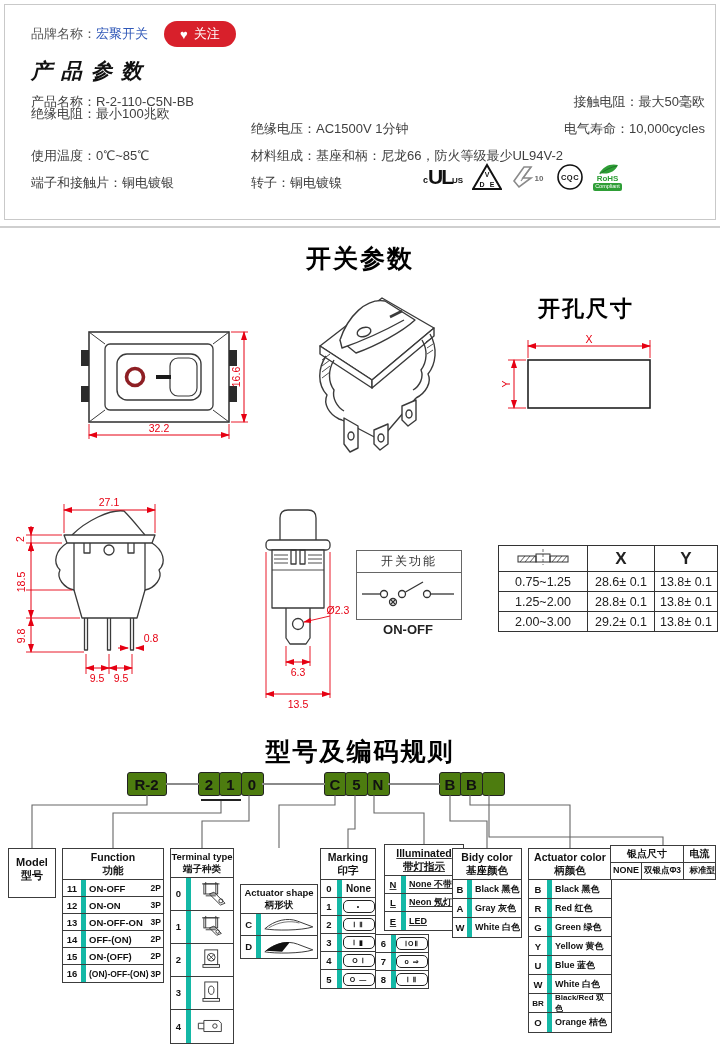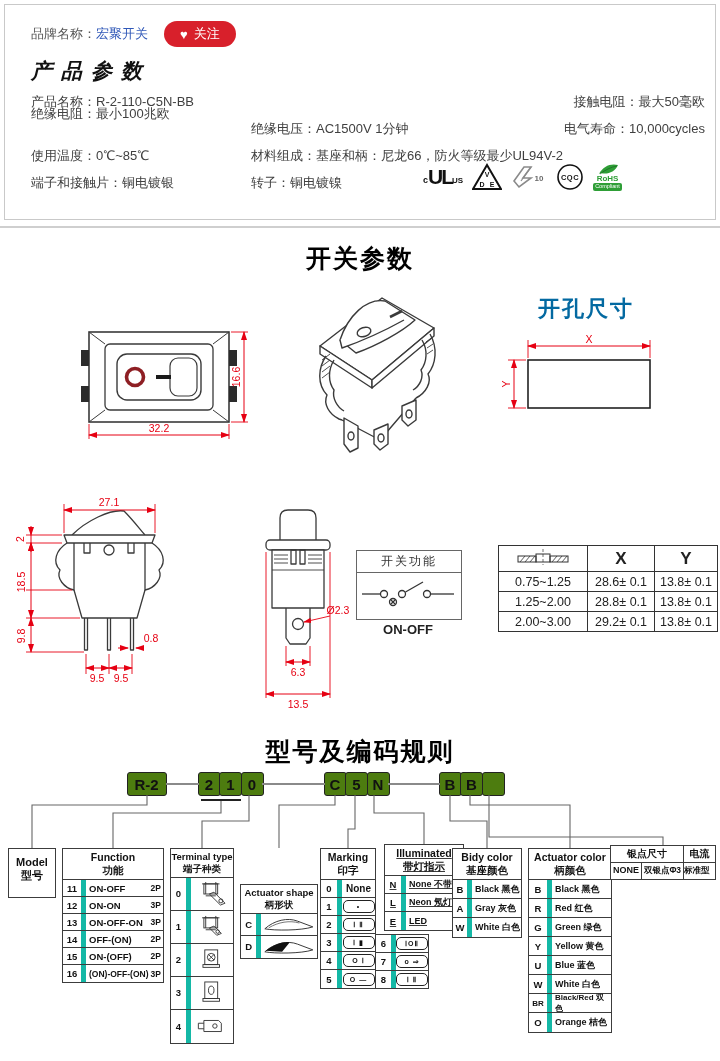--- a/index.html
+++ b/index.html
@@ -10,21 +10,21 @@
   #top-card{left:4px;top:4px;width:710px;height:214px;border:1px solid #c9c9c9;background:#fff;}
   .brand-label{font-size:13px;color:#555;}
   .brand-name{font-size:13px;color:#3058b8;cursor:pointer;}
   .follow-btn{display:inline-flex;align-items:center;gap:6px;background:#d8202b;color:#fff;
               border:none;border-radius:14px;padding:4px 16px;font-size:13px;cursor:pointer;}
   .cal-heading{font-family:"DejaVu Serif",serif;font-style:italic;font-weight:bold;
                font-size:21px;letter-spacing:9px;color:#111;}
   .spec{font-size:13px;color:#404040;white-space:nowrap;}
   .divider{left:0;top:226px;width:720px;height:2px;background:#cfcfcf;}
   .sec-heading{font-size:25px;font-weight:bold;color:#000;letter-spacing:2px;text-align:center;}
-  .sub-heading{font-size:22px;font-weight:bold;color:#0369a1;letter-spacing:2px;}
+  .sub-heading{font-size:22px;font-weight:bold;color:#000000;letter-spacing:2px;}
   
   .certs{display:flex;align-items:center;gap:9px;}
   .ul-wrap{display:flex;align-items:flex-end;color:#111;font-weight:bold;}
   .ul-c{font-size:9px;line-height:1;}
   .ul-main{font-size:21px;line-height:.8;letter-spacing:-2px;font-weight:900;}
   .ul-us{font-size:8px;line-height:1;}
   .rohs{position:relative;text-align:center;line-height:1;}
   .rohs1{color:#2e9e36;font-weight:bold;font-size:8px;}
   .rohs2{background:#2e9e36;color:#fff;font-size:5.5px;padding:1px 2px;border-radius:2px;}
   
@@ -632,17 +632,17 @@
   </div>
 
   <div class="tbl" style="left:610px;top:845px;width:106px;">
     <div style="display:flex;border-bottom:1px solid #3c3c3c;">
       <div style="width:72px;border-right:1px solid #3c3c3c;text-align:center;font-weight:bold;font-size:10px;padding:1px 0;color:#111;">银点尺寸</div>
       <div style="flex:1;text-align:center;font-weight:bold;font-size:10px;padding:1px 0;color:#111;">电流</div>
     </div>
     <div style="display:flex;">
       <div style="width:30px;border-right:1px solid #3c3c3c;text-align:center;font-weight:bold;font-size:9px;padding:2px 0;color:#111;">NONE</div>
       <div style="width:41px;border-right:1px solid #3c3c3c;text-align:center;font-weight:bold;font-size:8.5px;padding:2px 0;color:#111;">双银点Φ3</div>
-      <div style="flex:1;text-align:left;font-weight:bold;font-size:8.5px;padding:2px 0;color:#111;">标准型</div>
+      <div style="flex:1;text-align:right;font-weight:bold;font-size:8.5px;padding:2px 0;color:#111;">标准型</div>
     </div>
   </div>
 
 </div>
 
 </body></html>

